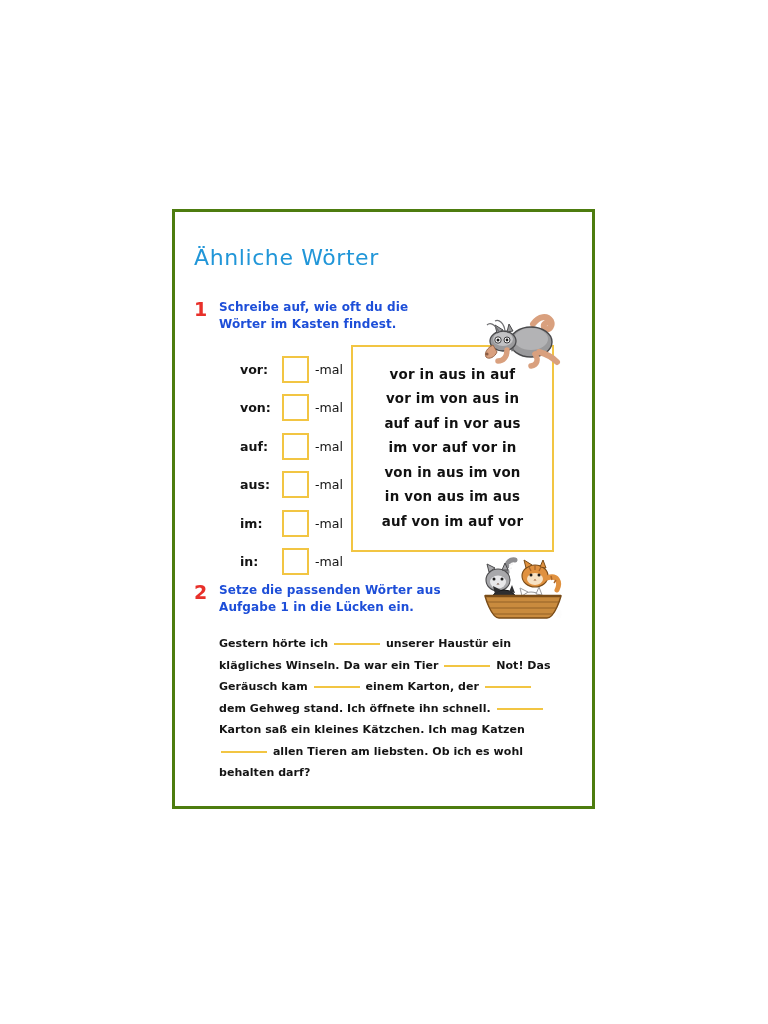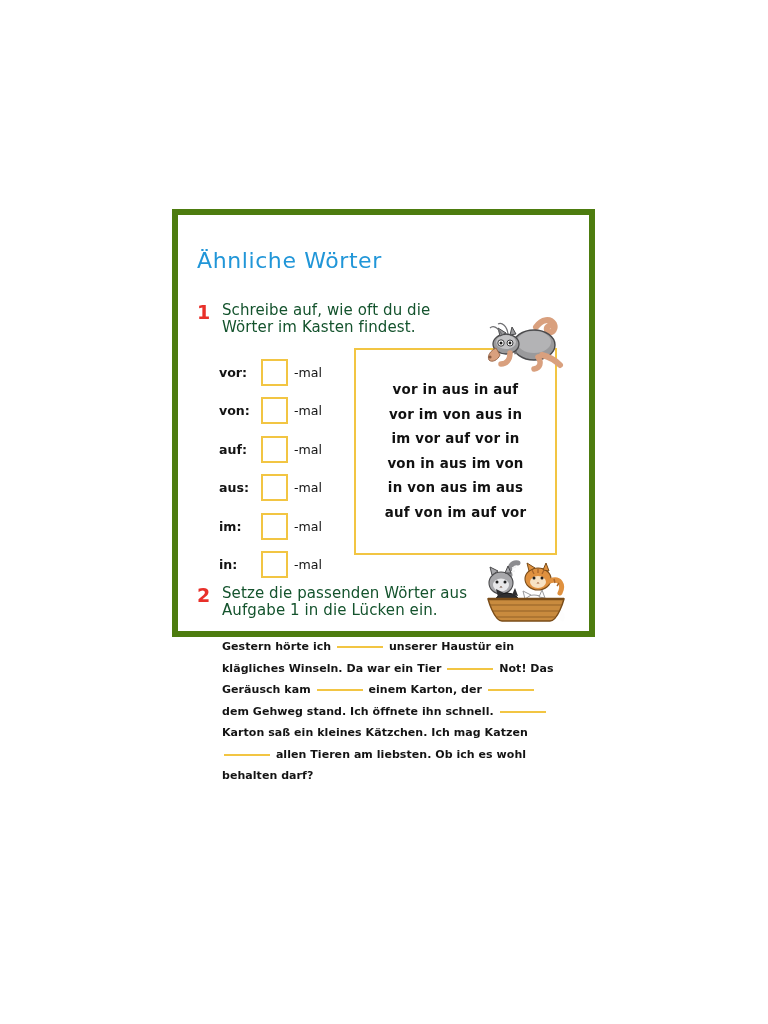--- a/index.html
+++ b/index.html
@@ -14,23 +14,23 @@
     font-family: "DejaVu Sans", "Liberation Sans", sans-serif;
     overflow: hidden;
   }
 
   
   .page {
     position: absolute;
     left: 172px;
     top: 209px;
     width: 423px;
-    height: 428px;
+    height: 600px;
     background: #ffffff;
-    border: 6px solid #4d7c0f;
+    border: 3px solid #4d7c0f;
     box-sizing: border-box;
   }
 
   .page-inner {
     position: absolute;
     left: 0; top: 0;
     width: 100%; height: 100%;
   }
 
   
@@ -54,42 +54,43 @@
     font-weight: bold;
     color: #e8302a;
     line-height: 1;
   }
   .exnum-1 { left: 19px; top: 88px; }
   .exnum-2 { left: 19px; top: 371px; }
 
   
   .instr {
     position: absolute;
-    font-size: 15px;
-    font-weight: normal;
-    color: #14532d;
+    font-size: 12px;
+    font-weight: bold;
+    color: #1d4ed8;
     line-height: 16.5px;
     white-space: pre-line;
     letter-spacing: 0.1px;
   }
   .instr-1 { left: 44px; top: 87px; }
   .instr-2 { left: 44px; top: 370px; }
 
   
   .answers {
     position: absolute;
     left: 41px;
     top: 138px;
     width: 130px;
   }
   .answer-row {
     position: relative;
     height: 38.5px;
     display: flex;
     align-items: center;
+    margin-left: 24px;
   }
   .answer-label {
     width: 42px;
     font-size: 12.6px;
     font-weight: bold;
     color: #141414;
   }
   .answer-box {
     width: 27px;
     height: 27px;
@@ -204,20 +205,21 @@
         <span class="answer-label">in:</span>
         <span class="answer-box"></span>
         <span class="answer-suffix">-mal</span>
       </div>
 
     </div>
 
     <div class="wordbox">
       <div class="word-row">vor  in  aus  in  auf</div>
       <div class="word-row">vor  im  von  aus  in</div>
+      <div class="word-row">auf  auf  in  vor  aus</div>
       <div class="word-row">im  vor  auf  vor  in</div>
       <div class="word-row">von  in  aus  im  von</div>
       <div class="word-row">in  von  aus  im  aus</div>
       <div class="word-row">auf  von  im  auf  vor</div>
     </div>
 
     <svg class="illus illus-cat-mouse" viewBox="0 0 92 62">
 
       <path d="M60 12 C66 4 74 3 78 9 C80 13 77 18 73 17 C70 16 70 12 73 11" fill="none" stroke="#d9a07e" stroke-width="6" stroke-linecap="round"></path>
 

